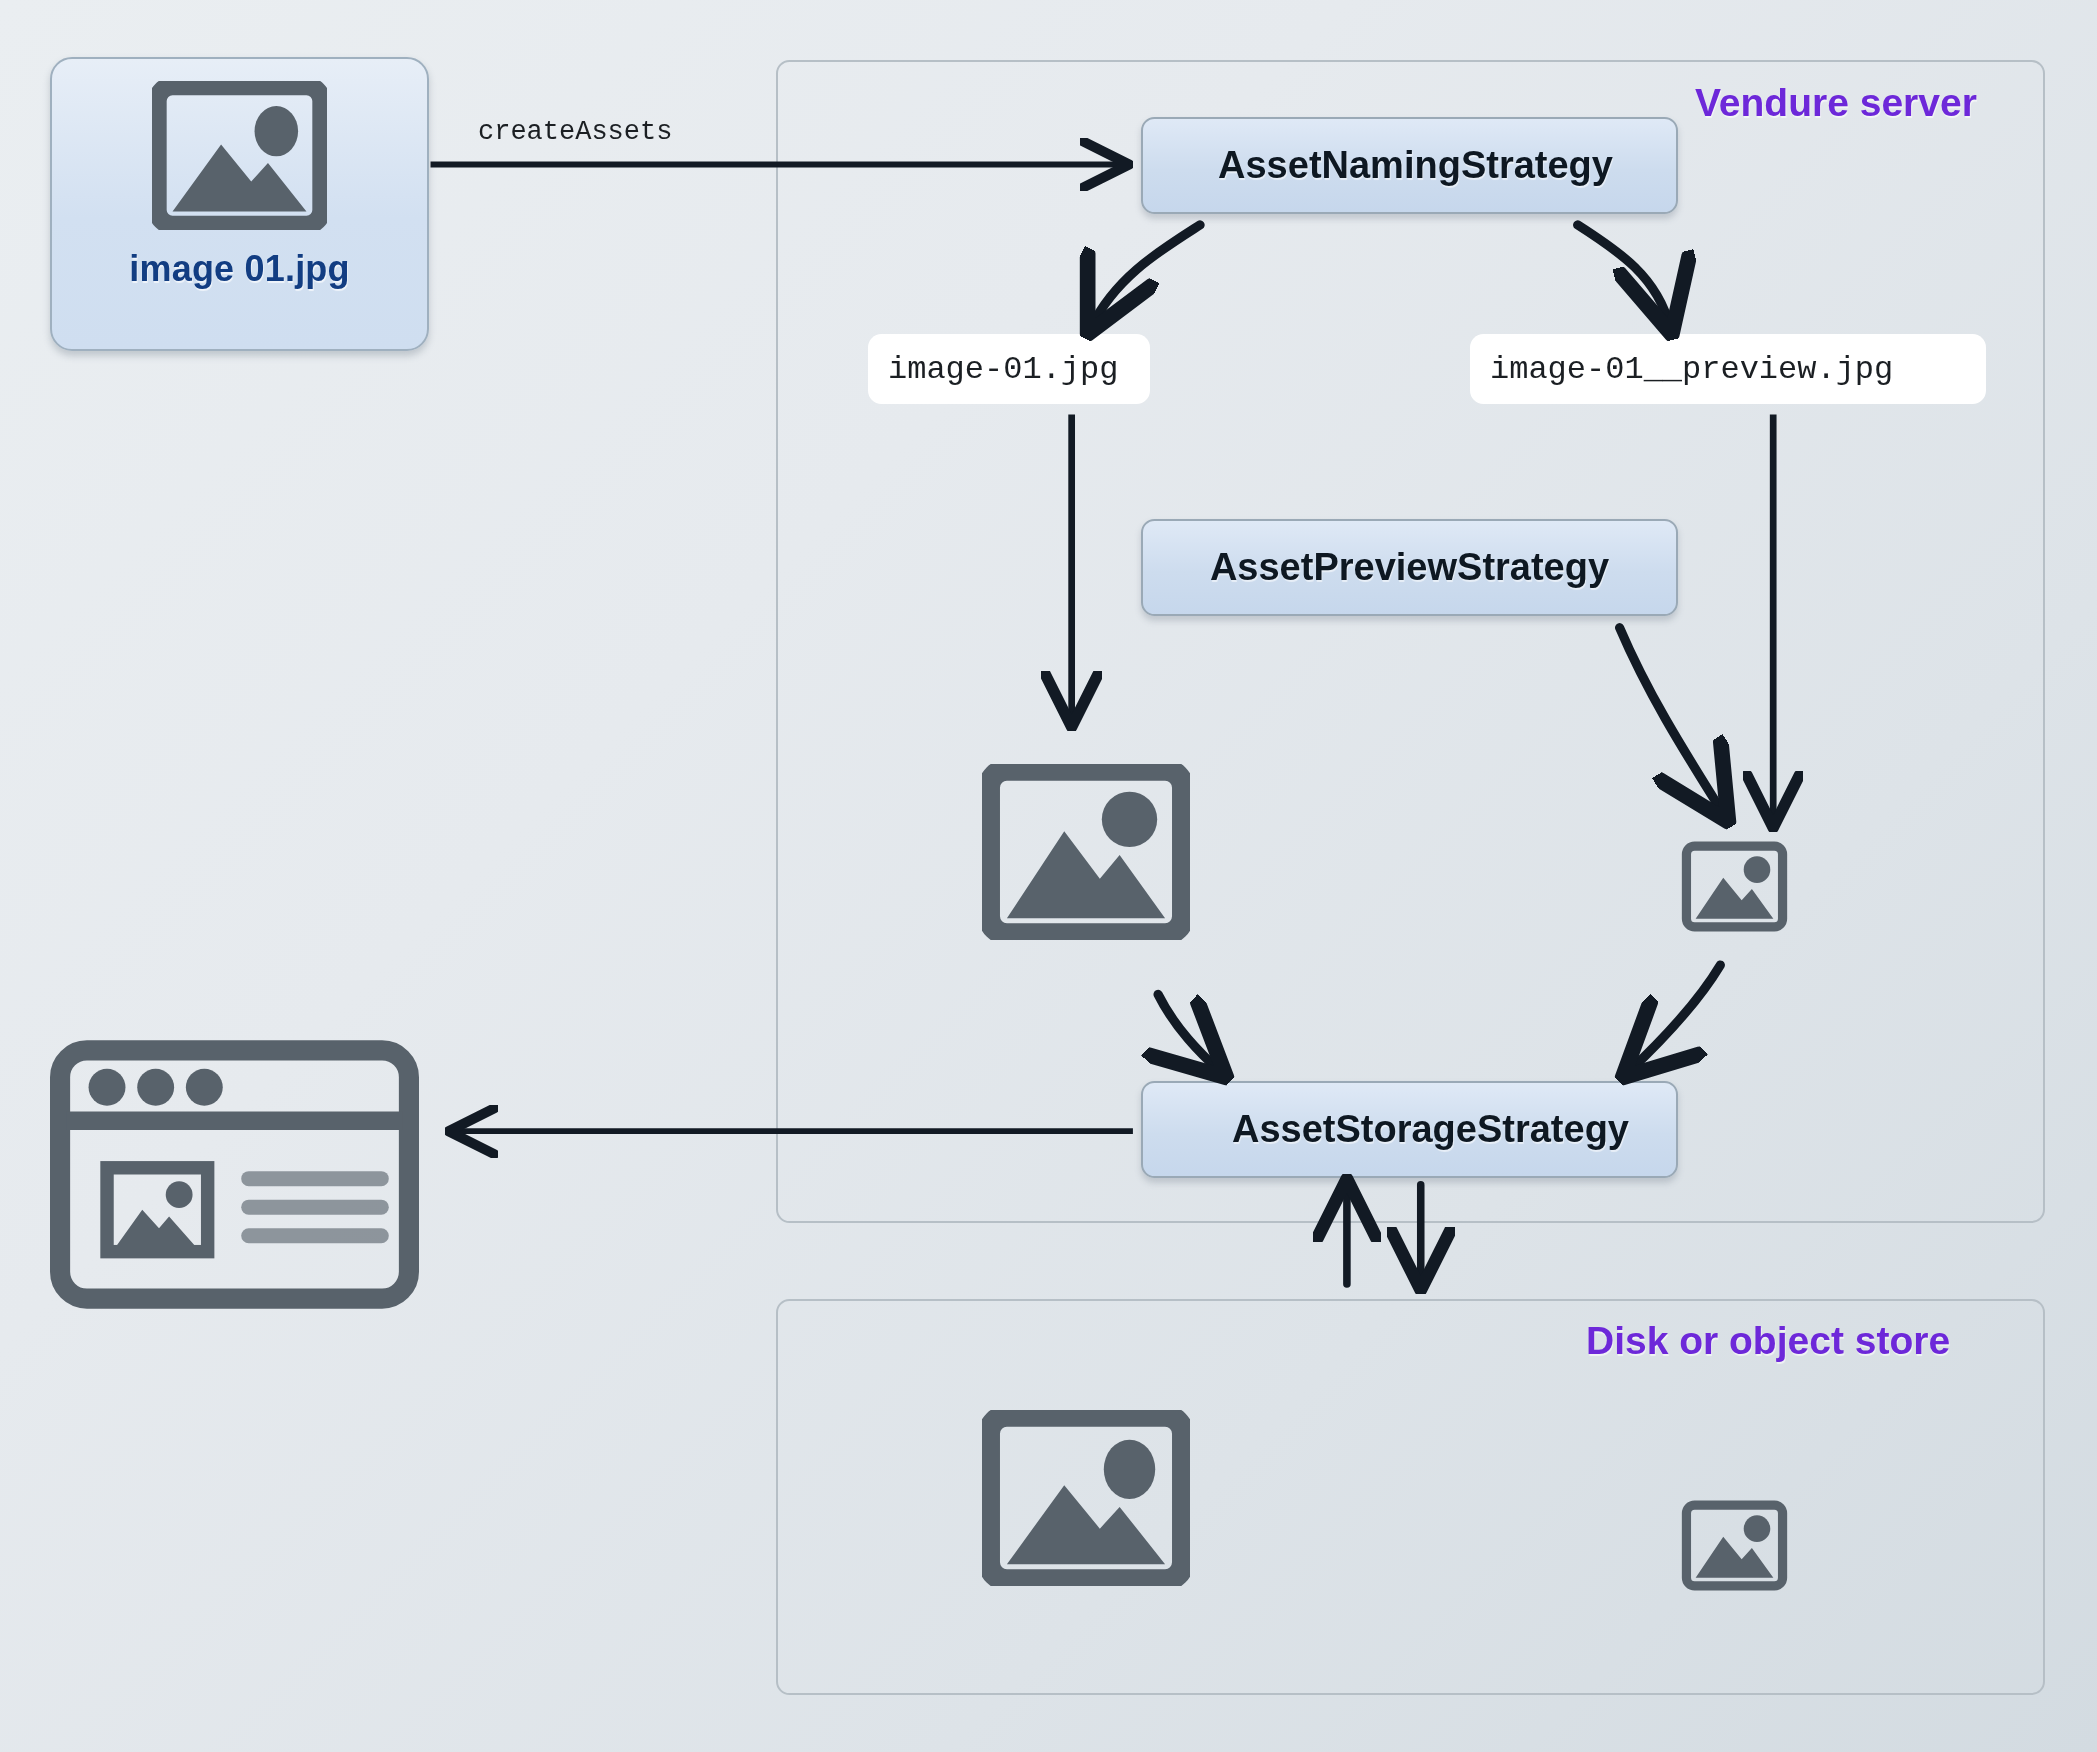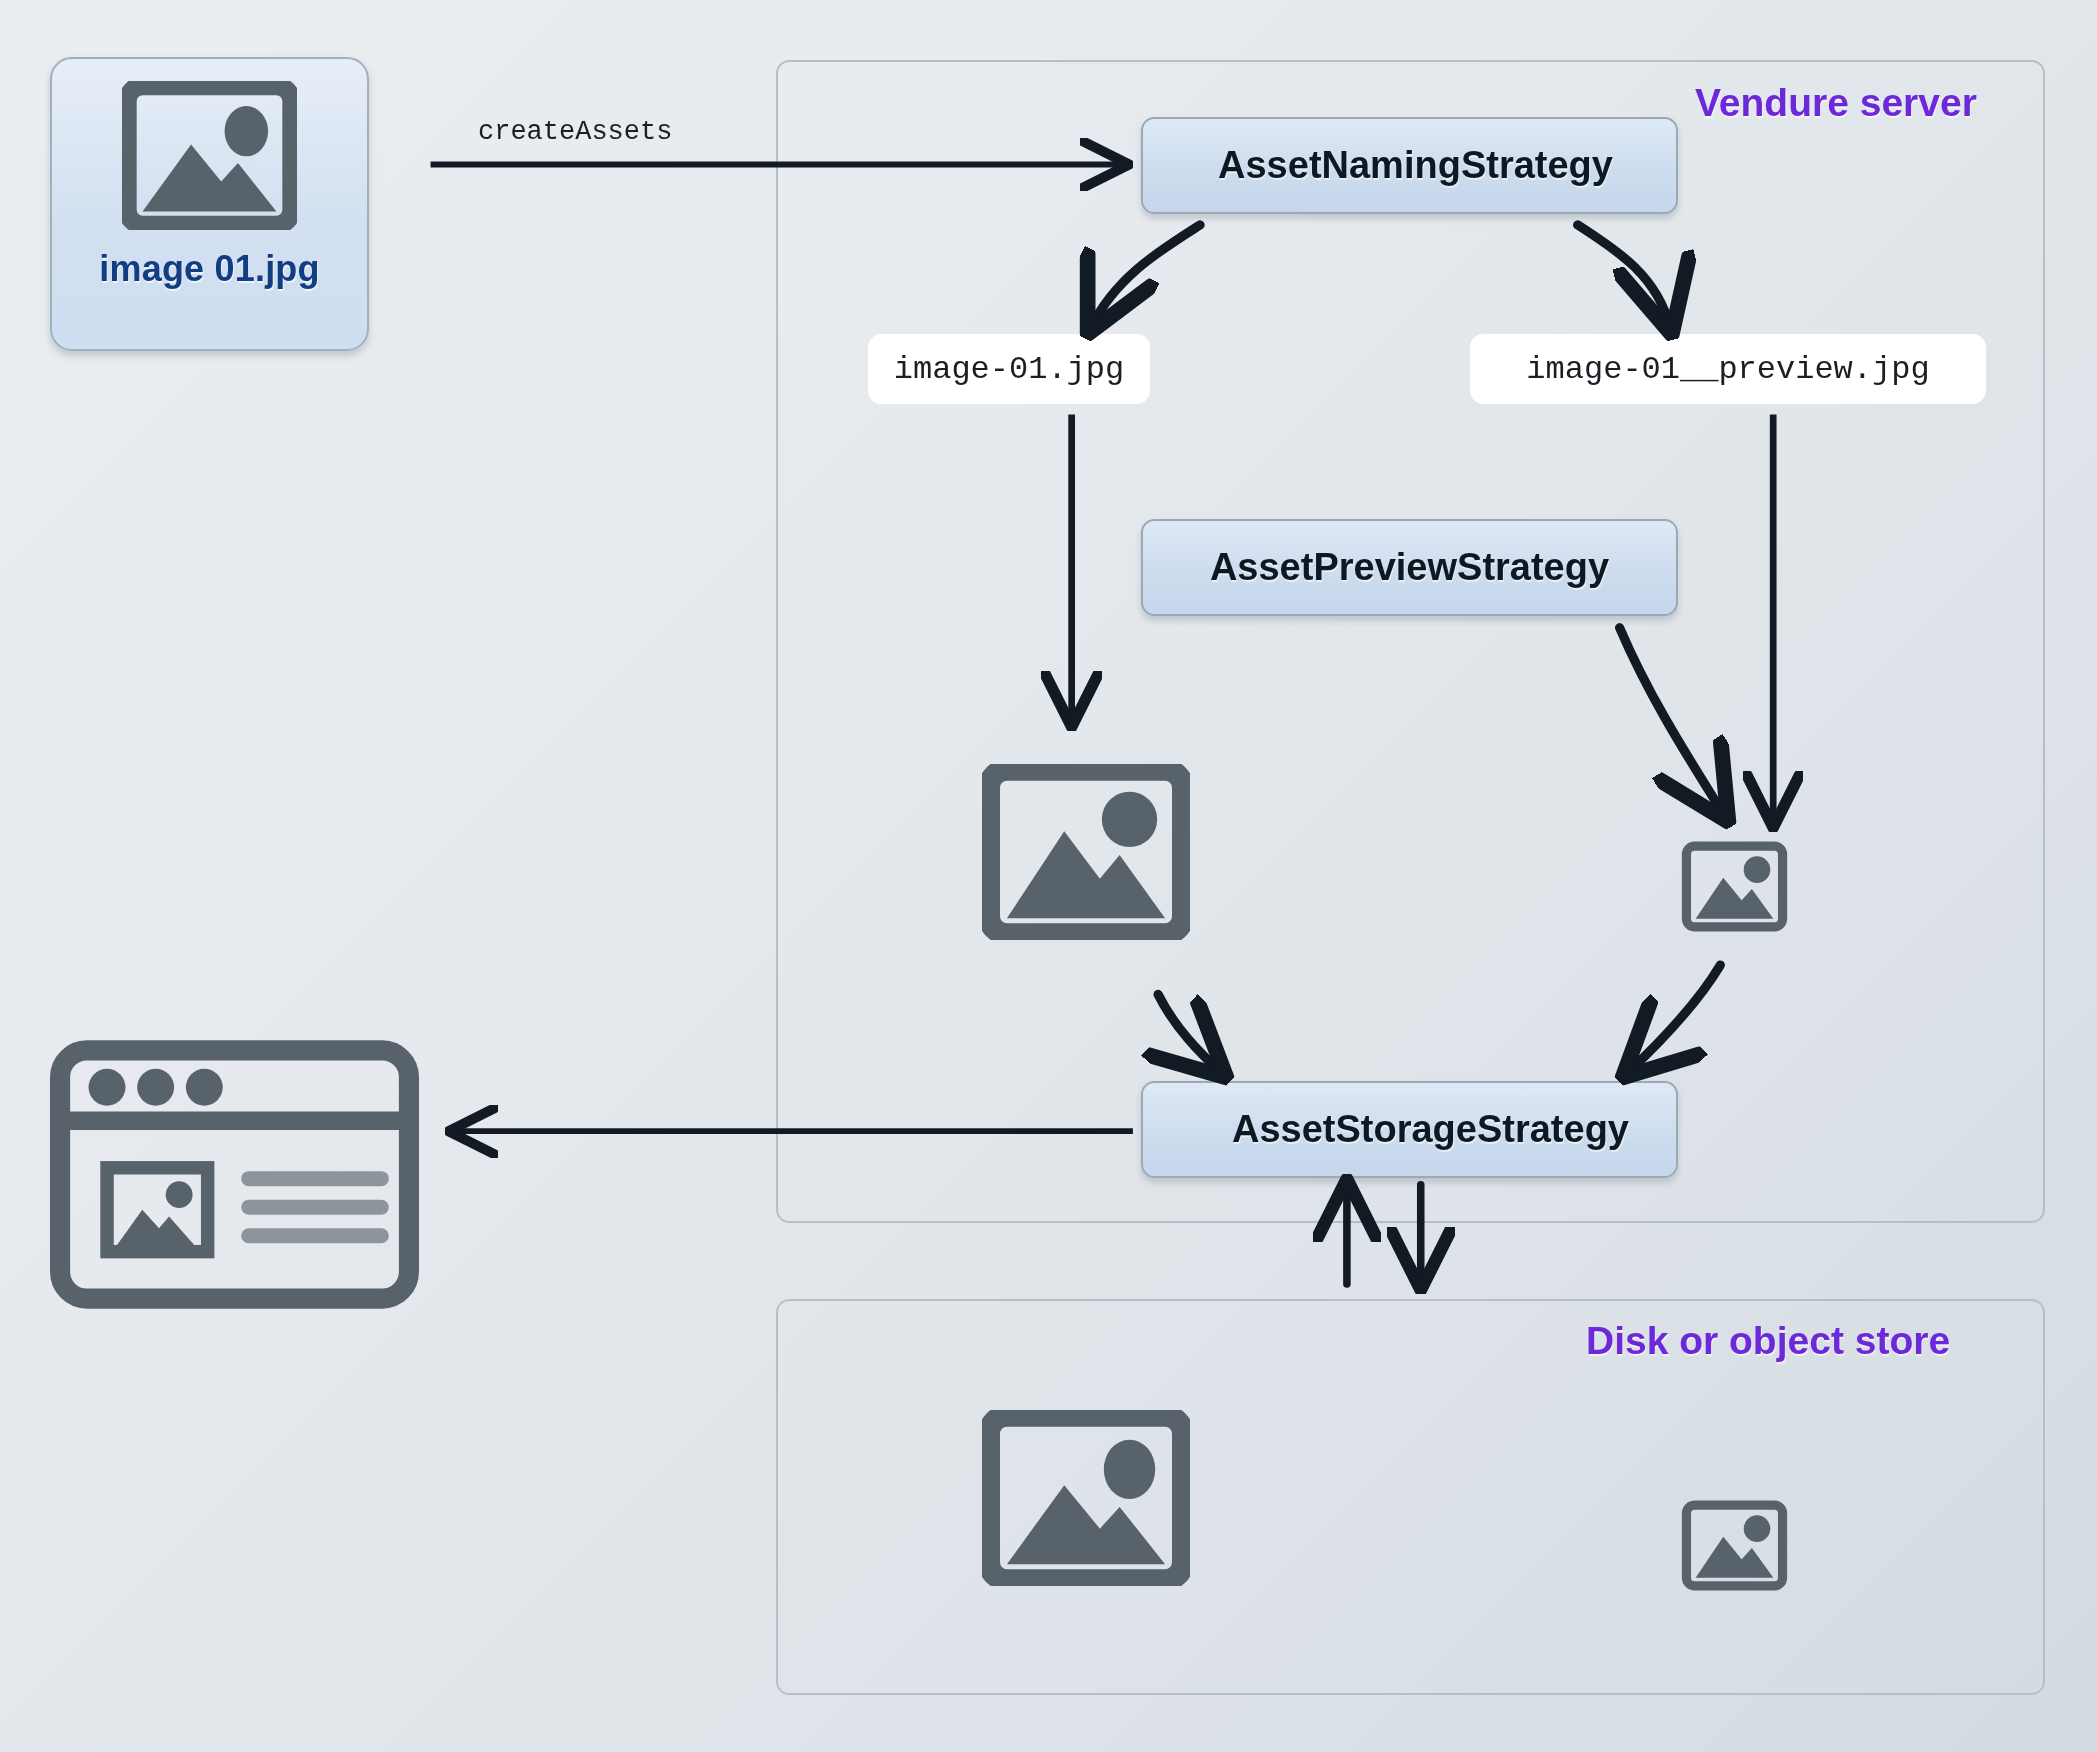--- a/index.html
+++ b/index.html
@@ -9,21 +9,21 @@
     font-family:"Liberation Sans",sans-serif;
     overflow:hidden;position:relative;
   }
   #stage{position:absolute;inset:0;}
 
   
   .abs{position:absolute;box-sizing:border-box;}
 
   
   .asset-card{
-    left:50px;top:57px;width:319px;height:294px;
+    left:50px;top:57px;width:379px;height:294px;
     border-radius:22px;
     background:linear-gradient(180deg,#e7eef7 0%,#d2e0f1 55%,#cfdef0 100%);
     border:2.5px solid #9fb0bf;
     box-shadow:0 4.2px 7.6px rgba(90,105,120,.28);
     display:flex;flex-direction:column;align-items:center;justify-content:flex-start;
     padding-top:22px;
   }
   .asset-card-label{
     font-size:36px;font-weight:bold;color:#123d82;
     text-shadow:0.8px 1.7px 0.8px rgba(255,255,255,.65);
@@ -41,21 +41,21 @@
     text-shadow:0.8px 1.7px 0.8px rgba(255,255,255,.55);
     white-space:nowrap;
   }
   .s-naming {left:1141px;top:117px; width:537px;padding-left:12px;}
   .s-preview{left:1141px;top:519px; width:537px;text-align:center;}
   .s-storage{left:1141px;top:1081px;width:537px;padding-left:42px;}
 
   
   .chip{
     background:#fff;border-radius:13.4px;height:70px;
-    display:flex;align-items:center;justify-content:center;
+    display:flex;align-items:center;
     font-family:"Liberation Mono",monospace;font-size:32px;color:#1b1f23;
     padding:0 20px;white-space:nowrap;
   }
   .chip-a{left:868px;top:334px;width:282px;}
   .chip-b{left:1470px;top:334px;width:516px;}
 
   
   .group{
     border:2.5px solid #b6bfc6;border-radius:13.4px;background:transparent;
   }

